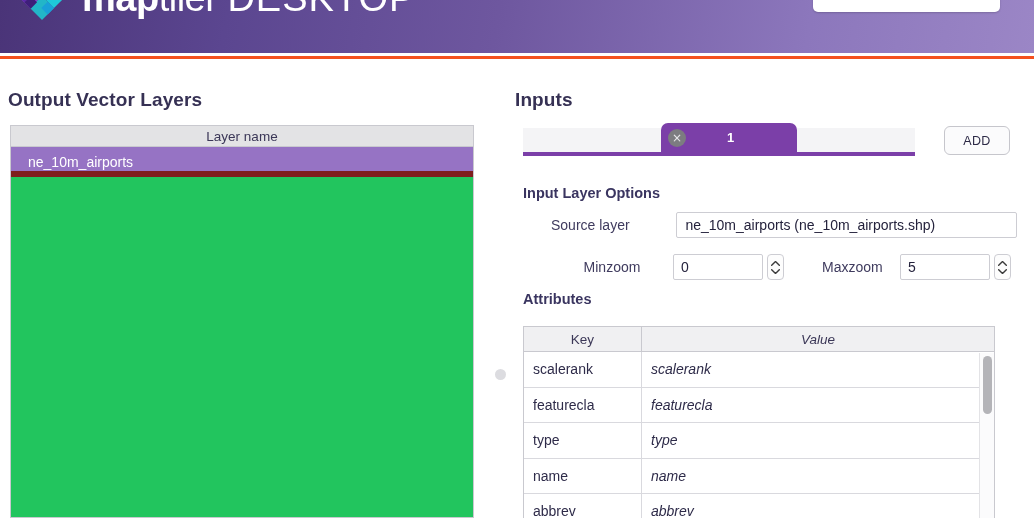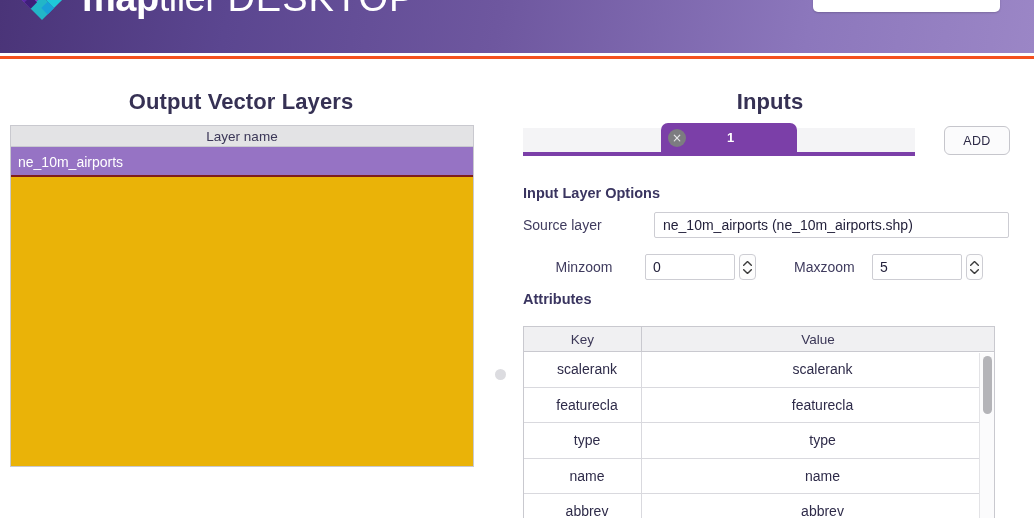--- a/index.html
+++ b/index.html
@@ -60,44 +60,43 @@
     position: absolute; left: 0; top: 59px;
     width: 1034px; height: 459px;
     background: #ffffff;
   }
 
   
   .left-panel {
     position: absolute; left: 8px; top: 0; width: 466px; height: 459px;
   }
   .panel-title {
-    text-align: center;
-    font-size: 22px; font-weight: 700; color: #363154;
+    font-size: 19px; font-weight: 700; color: #363154;
     margin-top: 30px; margin-bottom: 14px;
     letter-spacing: 0.1px;
   }
   .layer-table {
     position: absolute; left: 2px; top: 66px;
-    width: 464px; height: 342px;
+    width: 464px; height: 393px;
     border: 1px solid #c9c9cf;
-    background: #eab308;
+    background: #22c55e;
     overflow: hidden;
   }
   .layer-head {
     height: 21px; line-height: 21px;
     background: #e3e3e5;
     border-bottom: 1px solid #c9c9cf;
     text-align: center;
     font-size: 13.5px; color: #3b3757;
   }
   .layer-row {
     height: 30px; line-height: 30px;
-    padding-left: 7px;
+    padding-left: 17px;
     font-size: 14px;
-    border-bottom: 2px solid #7f1d1d;
+    border-bottom: 6px solid #7f1d1d;
   }
   .layer-row.selected {
     background: #9673c4; color: #ffffff;
   }
 
   
   .splitter {
     position: absolute; left: 495px; top: 310px;
     width: 11px; height: 11px; border-radius: 50%;
     background: #dcdce0;
@@ -159,21 +158,21 @@
   #attr-title { top: 232px; }
 
   .field-row {
     position: absolute; left: 8px;
     display: flex; align-items: center;
   }
   #source-row { top: 153px; width: 494px; }
   #zoom-row   { top: 195px; width: 494px; }
 
   .field-label {
-    font-size: 14px; color: #3f3b5e;
+    font-size: 14px; color: #3f3b5e; margin-left: 28px;
   }
   .text-input {
     height: 26px;
     border: 1px solid #cdcdd3; border-radius: 2px;
     background: #ffffff; color: #24223c;
     font-family: "Liberation Sans", sans-serif;
     font-size: 14px; padding: 0 7px;
     outline: none;
   }
   #source-label { width: 131px; }
@@ -205,22 +204,22 @@
   .attr-head {
     display: flex; height: 25px;
     background: #f0f0f2;
     border-bottom: 1px solid #c9c9cf;
   }
   .attr-head div {
     text-align: center; line-height: 25px;
     font-size: 13.5px; color: #3b3757;
   }
   .col-key { width: 118px; border-right: 1px solid #c9c9cf; }
-  .col-val { flex: 1; }
-  .attr-row { display: flex; height: 35.5px; border-bottom: 1px solid #d9d9de; text-align: center; }
+  .col-val { flex: 1; font-style: italic; }
+  .attr-row { display: flex; height: 35.5px; border-bottom: 1px solid #d9d9de; }
   .attr-row > div {
     line-height: 35.5px; font-size: 14px; color: #2e2b49;
     padding-left: 9px;
   }
   .attr-row .col-key { border-right: 1px solid #d9d9de; }
 
   .attr-scrollbar {
     position: absolute; right: 0; top: 26px;
     width: 15px; height: 180px;
     background: #fbfbfc;

